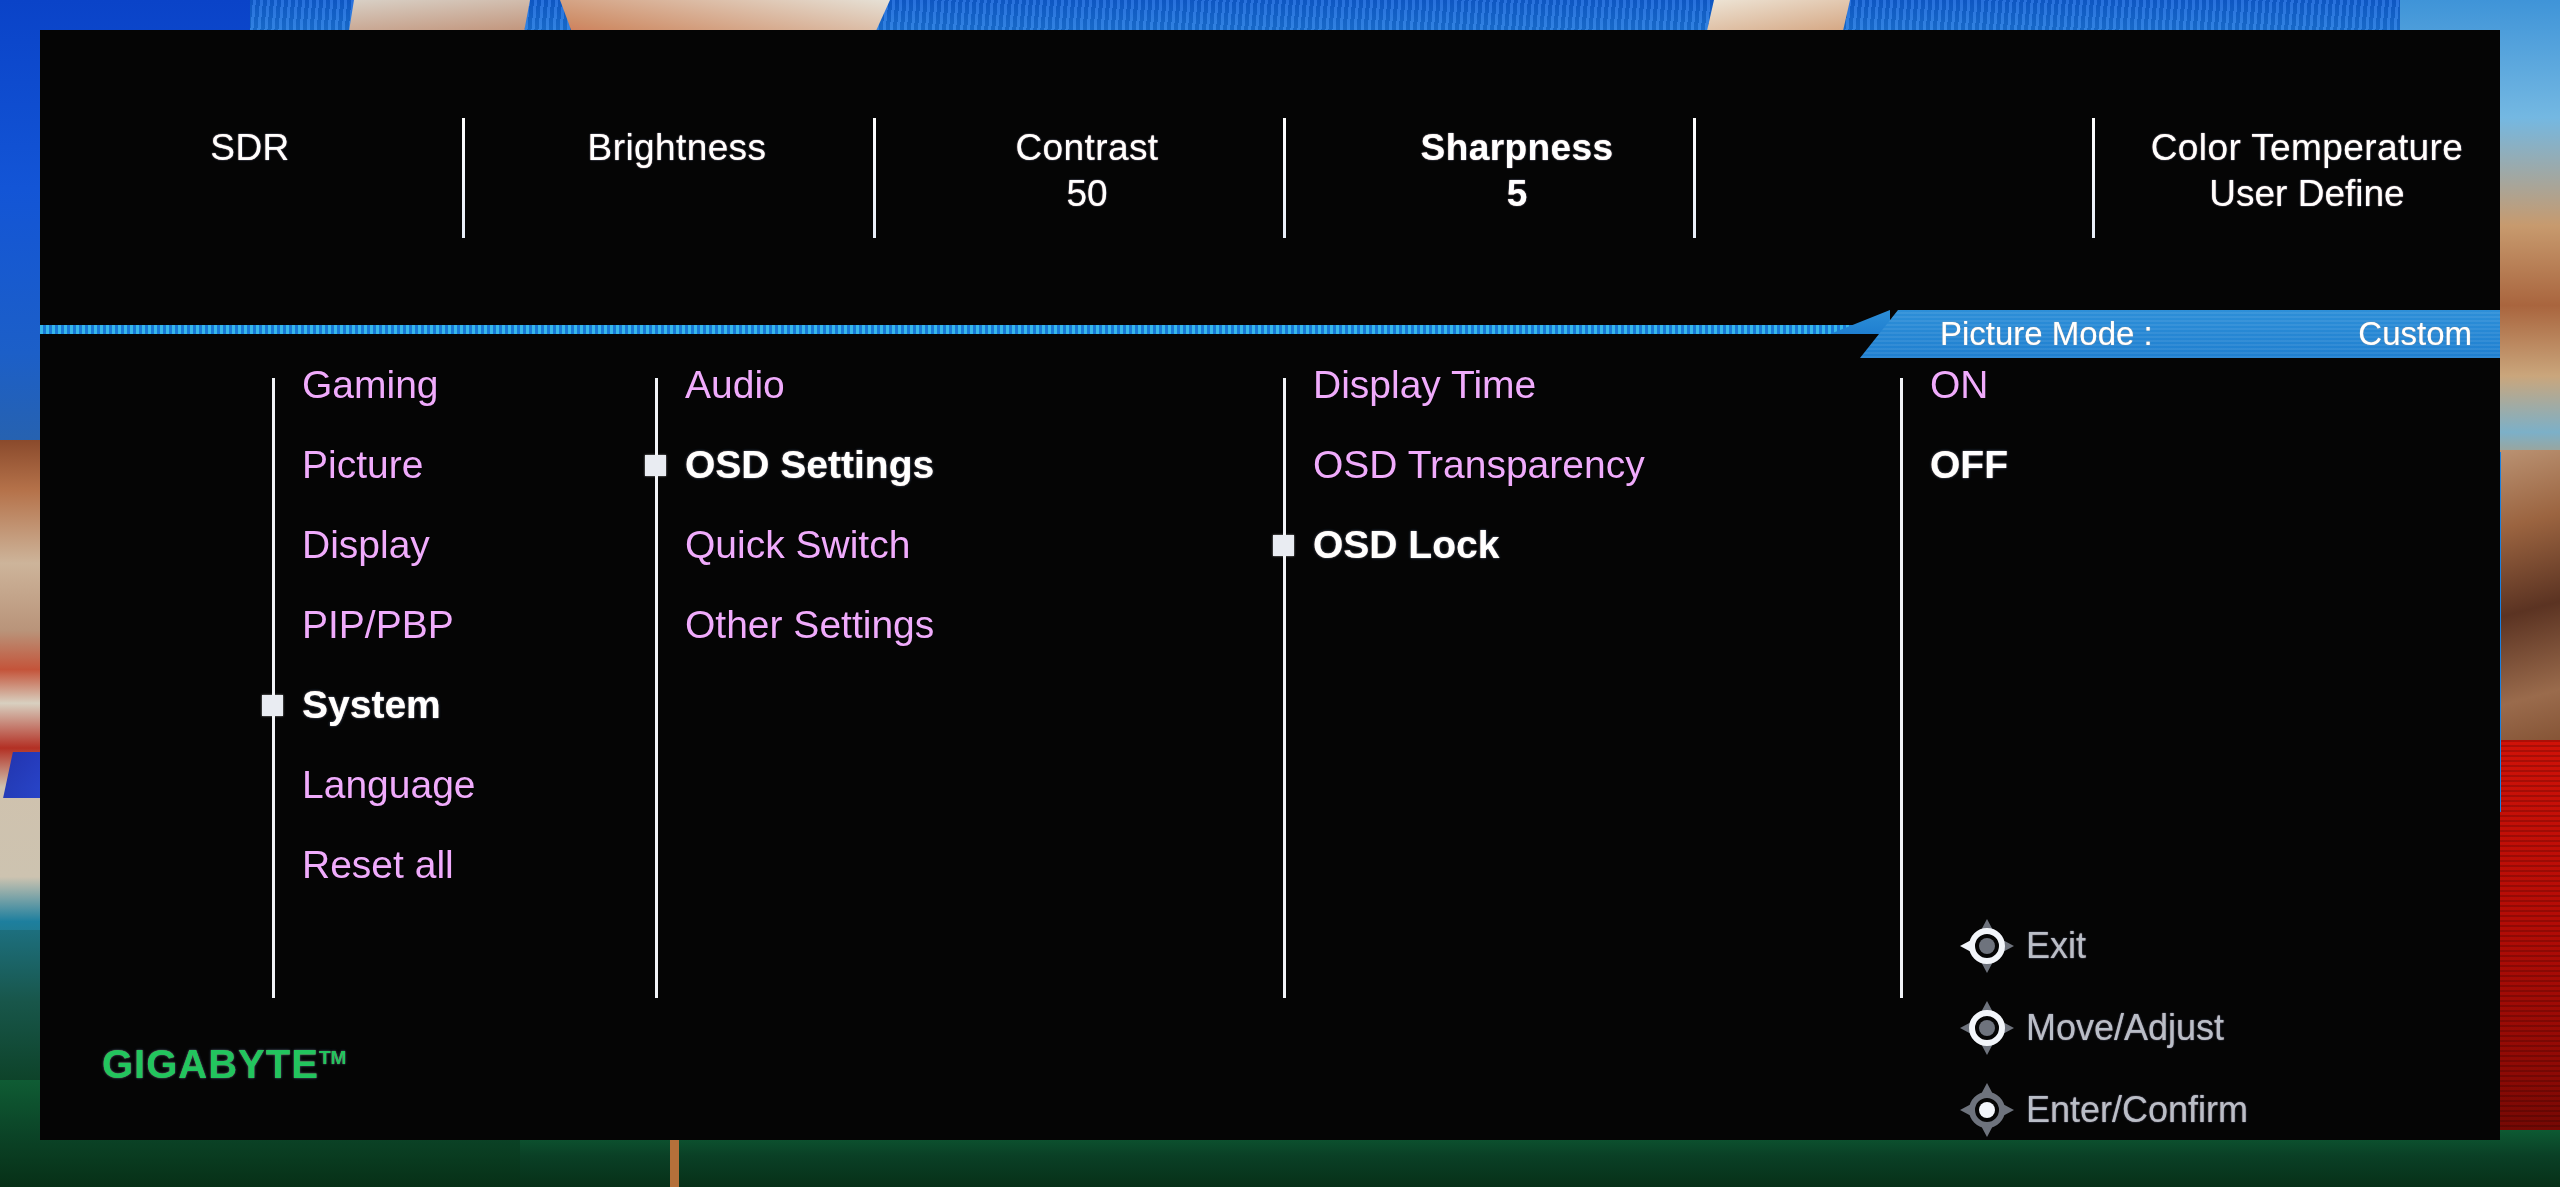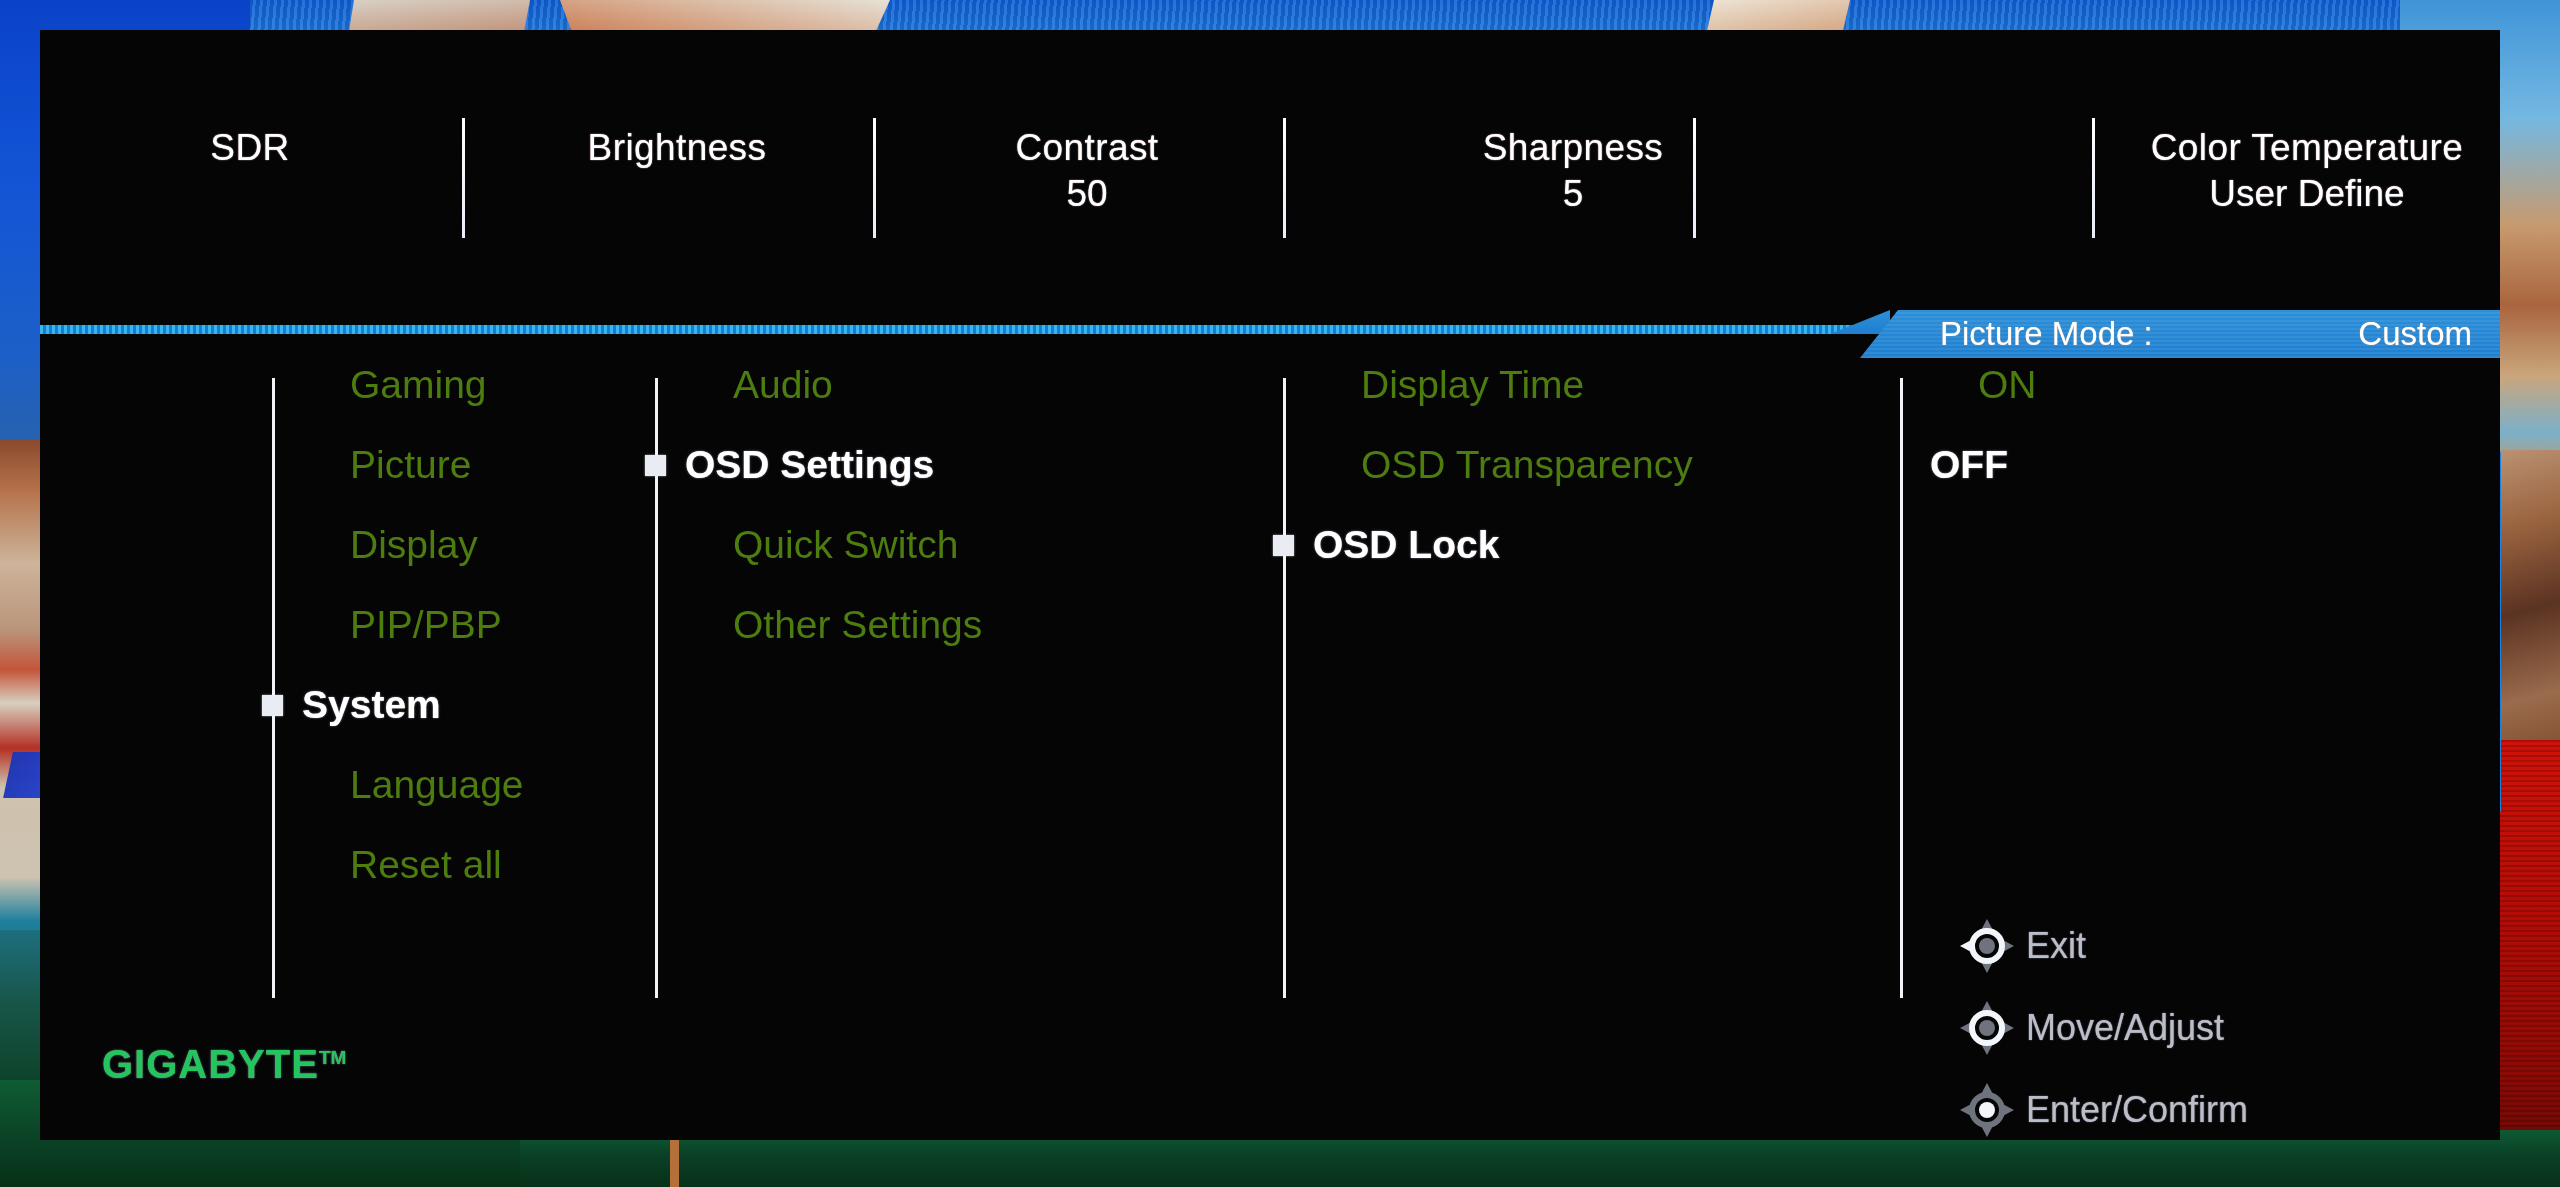--- a/index.html
+++ b/index.html
@@ -81,21 +81,21 @@
     clip-path:polygon(100% 0,100% 100%,0 100%);}
 
   
   .col{position:absolute;}
   .col-rail{position:absolute;width:3px;background:#f2f4f8;}
   .mi{position:absolute;height:50px;display:flex;align-items:center;white-space:nowrap;}
   .mi-mark{position:absolute;width:21px;height:21px;background:#e9ecf2;
     box-shadow:0 0 2px rgba(255,255,255,.6);}
   .mi-txt{font-family:"Liberation Sans Narrow","Liberation Sans",sans-serif;
     font-size:39px;line-height:50px;}
-  .dim .mi-txt{color:#4d7c0f;margin-left:48px;}
+  .dim .mi-txt{color:#f0abfc;}
   .sel .mi-txt{color:#ffffff;font-weight:bold;
     text-shadow:0 0 1px rgba(255,170,120,.7),0 0 3px rgba(120,180,255,.45);}
 
   
   .hints{position:absolute;left:1920px;top:875px;}
   .hint{position:relative;height:82px;display:flex;align-items:center;}
   .hint-lbl{margin-left:66px;color:#b9bec8;font-size:36px;white-space:nowrap;
     font-family:"Liberation Sans Narrow","Liberation Sans",sans-serif;
     text-shadow:0 0 1px rgba(255,160,120,.55),0 0 2px rgba(110,170,255,.45);}
   .dpad{position:absolute;left:0;top:50%;transform:translateY(-50%);width:54px;height:54px;}
@@ -155,21 +155,21 @@
         <div class="hdr-label">Brightness</div>
       </div>
       <div class="hdr-div" style="left:833px;"></div>
 
       <div class="hdr-item" style="left:862px;width:370px;">
         <div class="hdr-label">Contrast</div>
         <div class="hdr-value">50</div>
       </div>
       <div class="hdr-div" style="left:1243px;"></div>
 
-      <div class="hdr-item" style="left:1348px;width:370px;">
+      <div class="hdr-item" style="left:1292px;width:370px;font-weight:bold;">
         <div class="hdr-label">Sharpness</div>
         <div class="hdr-value">5</div>
       </div>
       <div class="hdr-div" style="left:1653px;"></div>
 
       <div class="hdr-div" style="left:2052px;"></div>
 
       <div class="hdr-item" style="left:2082px;width:370px;">
         <div class="hdr-label">Color Temperature</div>
         <div class="hdr-value">User Define</div>

